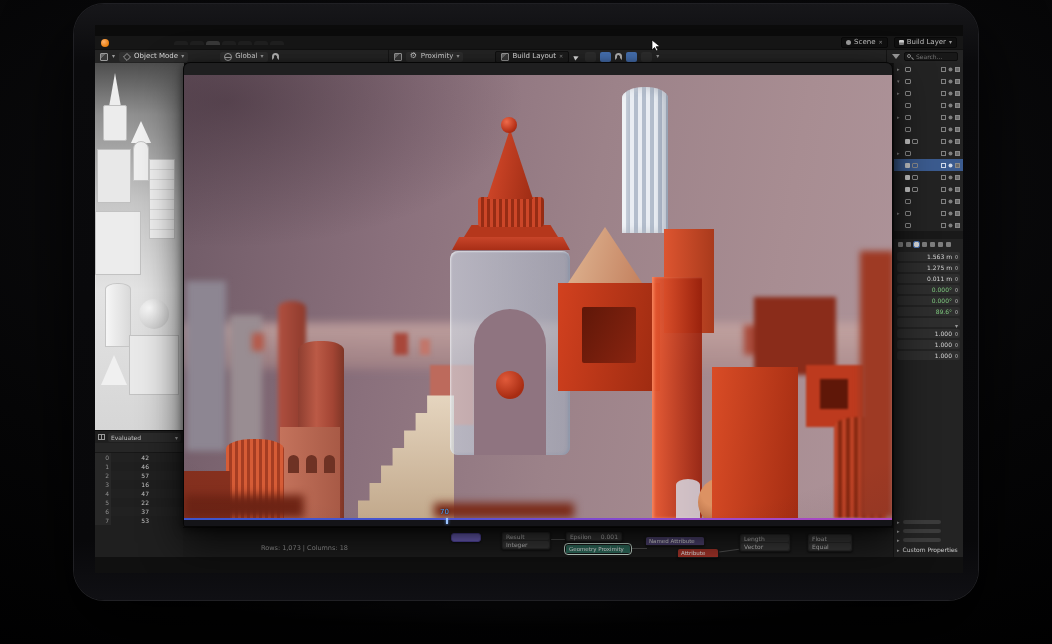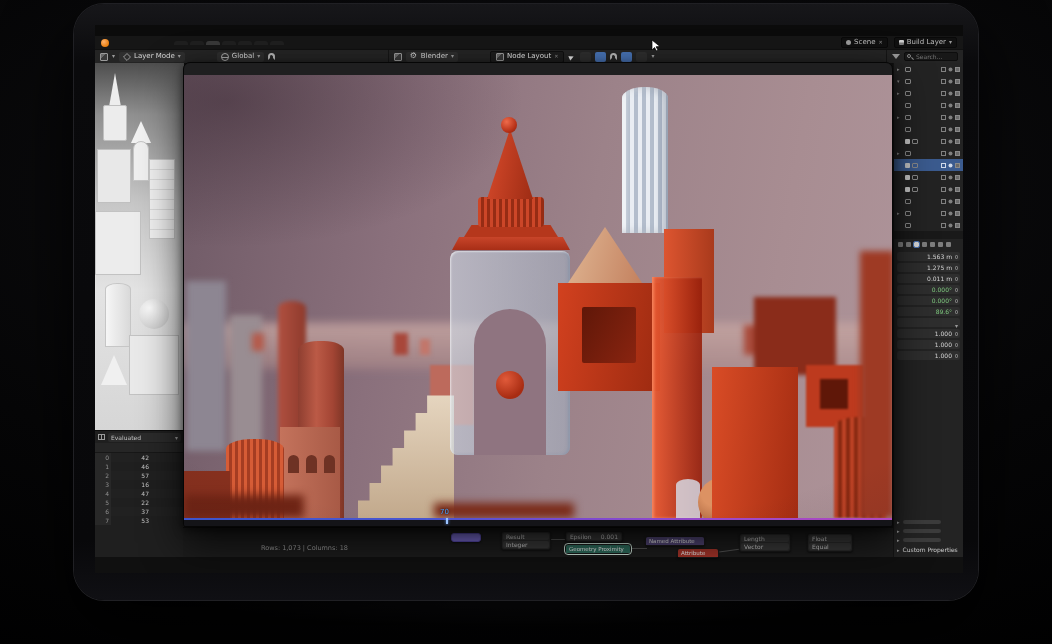--- a/index.html
+++ b/index.html
@@ -203,52 +203,52 @@
           </span>
         </div>
       </div>
 
       <div class="toolbar">
         <div class="sec sec1">
           <span class="ic ed-icon"></span>
           <span class="caret"></span>
           <span class="tb-select">
             <span class="ic obj-icon"></span>
-            <span>Layer Mode</span>
+            <span>Object Mode</span>
             <span class="caret"></span>
           </span>
           <span class="menus">
               <span class="tb-menu"></span>
               <span class="tb-menu"></span>
               <span class="tb-menu"></span>
               <span class="tb-menu"></span>
             </span>
           <span class="tb-select">
             <span class="ic globe-icon"></span>
             <span>Global</span>
             <span class="caret"></span>
           </span>
           <span class="ic magnet-icon"></span>
         </div>
         <div class="sec sec2">
           <span class="ic ed-icon"></span>
           <span class="tb-select">
             <span class="ic wrench-icon"></span>
-            <span>Blender</span>
+            <span>Proximity</span>
             <span class="caret"></span>
           </span>
           <span class="menus">
               <span class="tb-menu"></span>
               <span class="tb-menu"></span>
               <span class="tb-menu"></span>
               <span class="tb-menu"></span>
             </span>
           <span class="tb-field">
             <span class="ic ed-icon"></span>
-            <span>Node Layout</span>
+            <span>Build Layout</span>
             <span class="x"></span>
           </span>
           <span class="ic cursor-tool-icon"></span>
           <span class="tgl"></span>
           <span class="tgl blue"></span>
           <span class="ic magnet-icon"></span>
           <span class="tgl blue"></span>
           <span class="tgl"></span>
           <span class="caret"></span>
         </div>

